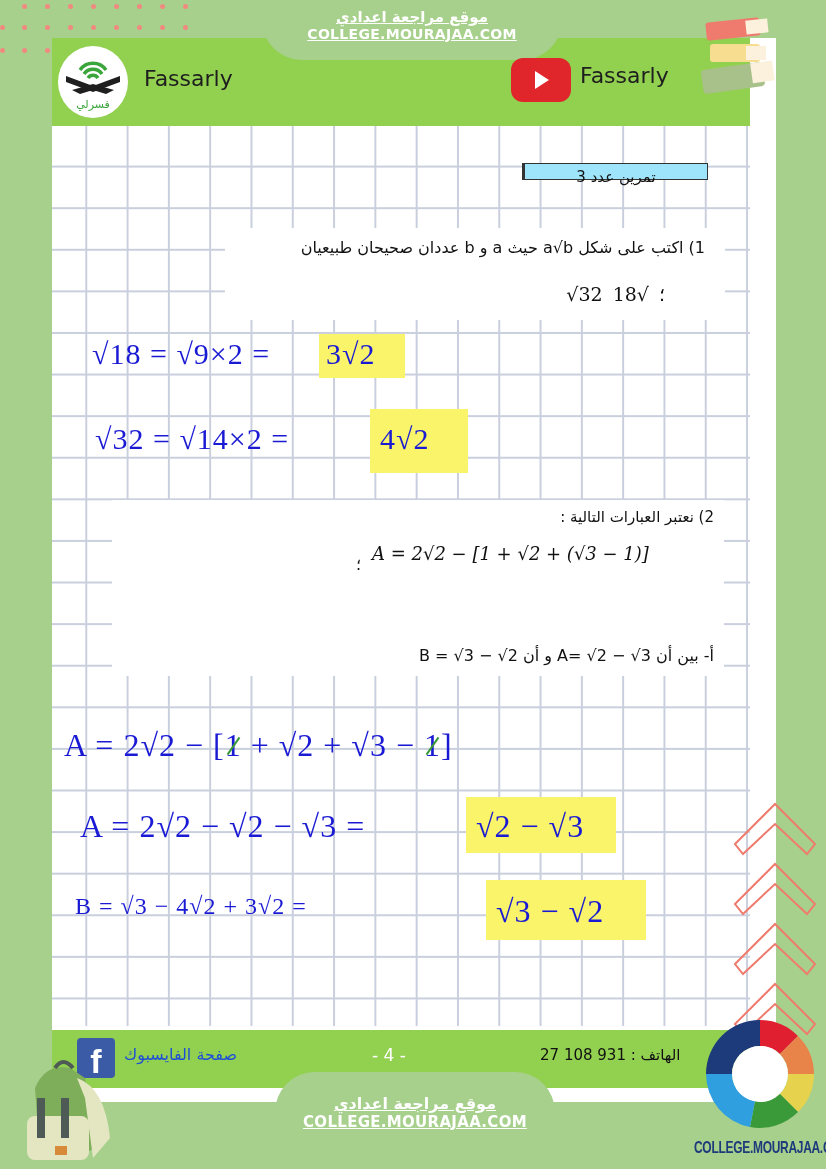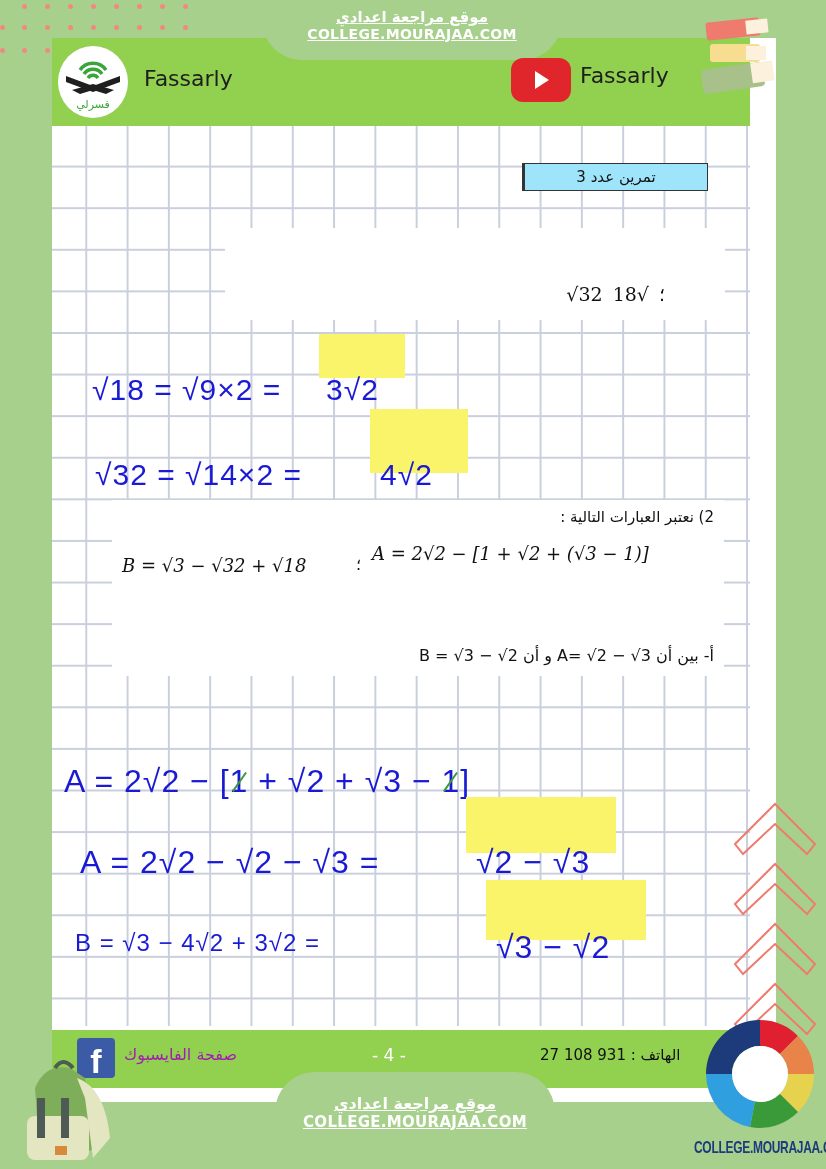--- a/index.html
+++ b/index.html
@@ -60,42 +60,42 @@
     border-left: 14px solid #fff; border-top: 9px solid transparent; border-bottom: 9px solid transparent;
   }
   .brand-right {
     position: absolute; left: 580px; top: 63px; font-size: 22px; color: #1e1e1e;
   }
   .books {
     position: absolute; left: 700px; top: 14px; width: 80px; height: 82px;
   }
   
   .ex-title {
-    position: absolute; left: 522px; top: 163px; width: 186px; height: 28px;
+    position: absolute; left: 522px; top: 163px; width: 186px; height: 17px;
     background: #9ee4fa; border: 1.5px solid #333; border-left-width: 3px;
     text-align: center; font-size: 15px; line-height: 26px; direction: rtl; color: #111;
   }
   .q-box {
     position: absolute; background: #ffffff; color: #111;
     font-family: "DejaVu Serif", serif;
   }
   .q1 { left: 225px; top: 228px; width: 500px; height: 92px; }
   .q1 .line1 { position: absolute; right: 20px; top: 10px; direction: rtl; font-size: 16px; font-family: "DejaVu Sans", sans-serif; }
   .q1 .line2 { position: absolute; right: 60px; top: 55px; font-size: 19px; word-spacing: 4px; }
   .q2 { left: 112px; top: 500px; width: 612px; height: 176px; }
   .q2 .hd { position: absolute; right: 10px; top: 8px; direction: rtl; font-size: 15px; font-family: "DejaVu Sans", sans-serif; }
   .q2 .exprB { position: absolute; left: 10px; top: 55px; font-size: 18px; font-style: italic; }
   .q2 .sep { position: absolute; left: 244px; top: 55px; font-size: 16px; }
   .q2 .exprA { position: absolute; left: 260px; top: 43px; font-size: 18px; font-style: italic; }
   .q2 .exprC { position: absolute; left: 260px; top: 89px; font-size: 18px; font-style: italic; }
   .q2 .sub { position: absolute; right: 10px; top: 146px; direction: rtl; font-size: 16px; font-family: "DejaVu Sans", sans-serif; }
   
   .hw {
-    position: absolute; color: #1a1ad4; font-family: Liberation Sans, sans-serif;
-    font-size: 30px; white-space: nowrap; letter-spacing: 1px; margin-top: 36px;
+    position: absolute; color: #1a1ad4; font-family: Liberation Serif, serif;
+    font-size: 30px; white-space: nowrap; letter-spacing: 1px;
   }
   .hl {
     position: absolute; background: #f9f46a;
   }
   .strike { color: #1a1ad4; position: relative; }
   .strike::after {
     content: ""; position: absolute; left: -2px; right: -2px; top: 50%;
     height: 2px; background: #3a9a3a; transform: rotate(-55deg);
   }
   
@@ -104,21 +104,21 @@
   .footer-bar {
     position: absolute; left: 52px; top: 1030px; width: 698px; height: 58px;
     background: #92d050;
   }
   .fb-icon {
     position: absolute; left: 77px; top: 1038px; width: 38px; height: 40px;
     background: #3b5ba6; border-radius: 4px; color: #fff;
     font-family: "Liberation Sans", sans-serif; font-weight: bold; font-size: 34px;
     text-align: center; line-height: 46px; overflow: hidden;
   }
-  .fb-label { position: absolute; left: 124px; top: 1045px; font-size: 16px; direction: rtl; color: #a21caf; }
+  .fb-label { position: absolute; left: 124px; top: 1045px; font-size: 16px; direction: rtl; color: #1d4ed8; }
   .page-num { position: absolute; left: 372px; top: 1045px; font-size: 17px; color: #ffffff; }
   .phone { position: absolute; left: 540px; top: 1046px; font-size: 15px; color: #111; direction: rtl; }
   .bottom-tab {
     position: absolute; left: 275px; top: 1072px; width: 280px; height: 97px;
     background: #a8d08d; border-radius: 40px 40px 0 0; text-align: center; color: #fff;
   }
   .bottom-tab .ar { display: block; font-size: 16px; font-weight: bold; text-decoration: underline; margin-top: 22px; direction: rtl; }
   .bottom-tab .en { display: block; font-size: 15px; font-weight: bold; text-decoration: underline; letter-spacing: 0.3px; }
   .bottom-strip { position: absolute; left: 0; top: 1102px; width: 826px; height: 67px; background: #a8d08d; }
   .backpack { position: absolute; left: 15px; top: 1058px; width: 100px; height: 110px; }
@@ -184,34 +184,34 @@
   <rect x="46" y="8" width="22" height="14" fill="#fbf1dc" transform="rotate(-6 33 15)"></rect>
   <rect x="10" y="30" width="50" height="18" rx="3" fill="#f6dd8f"></rect>
   <rect x="46" y="32" width="20" height="14" fill="#fbf1dc"></rect>
   <rect x="2" y="52" width="62" height="24" rx="4" fill="#a8c08a" transform="rotate(-8 33 64)"></rect>
   <rect x="52" y="52" width="22" height="20" fill="#fbf1dc" transform="rotate(-8 33 64)"></rect>
 </svg>
 
 <div class="ex-title">تمرين عدد 3</div>
 
 <div class="q-box q1">
+  <div class="line1">1) اكتب على شكل a√b حيث a و b عددان صحيحان طبيعيان</div>
   <div class="line2">√32    ؛    √18</div>
 </div>
 
 <div class="hl" style="left:319px;top:334px;width:86px;height:44px;"></div>
 <div class="hw" style="left:92px;top:337px;">√18 = √9×2 =</div>
 <div class="hw" style="left:326px;top:337px;">3√2</div>
 
 <div class="hl" style="left:370px;top:409px;width:98px;height:64px;"></div>
 <div class="hw" style="left:95px;top:422px;">√32 = √14×2 =</div>
 <div class="hw" style="left:380px;top:422px;">4√2</div>
 
 <div class="q-box q2">
   <div class="hd">2) نعتبر العبارات التالية :</div>
-  <div class="exprB">B = √3 − √32 + √18</div>
   <div class="sep">؛</div>
   <div class="exprA">A = 2√2 − [1 + √2 + (√3 − 1)]</div>
   <div class="sub">أ-  بين أن  A= √2 − √3  و أن  B = √3 − √2</div>
 </div>
 
 <div class="hw" style="left:64px;top:727px;font-size:32px;text-align:center;">
   <span>A = 2√2 − [</span><span class="strike">1</span><span> + √2 + √3 − </span><span class="strike">1</span><span>]</span>
 </div>
 
 <div class="hl" style="left:466px;top:797px;width:150px;height:56px;"></div>

